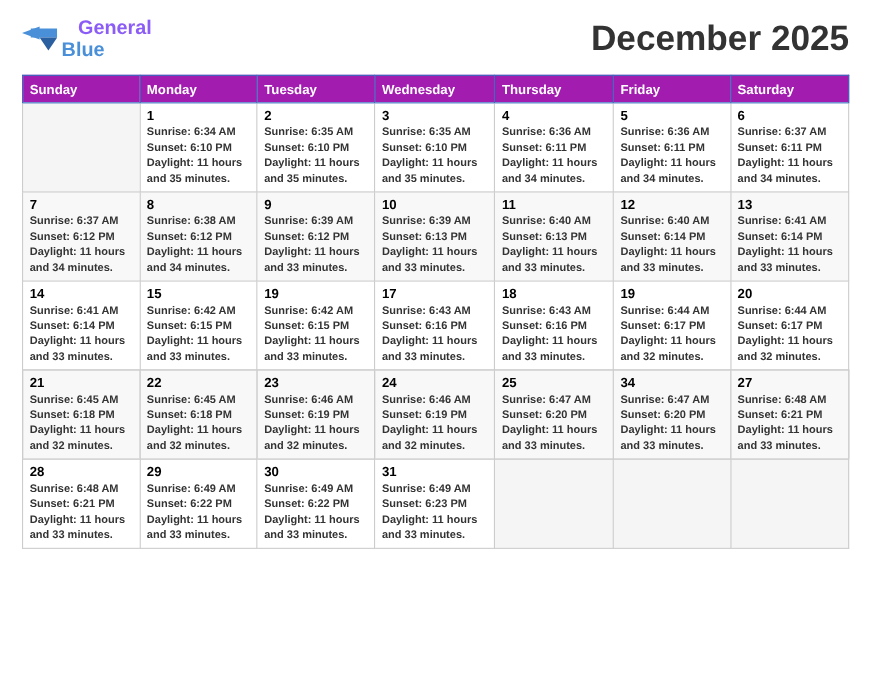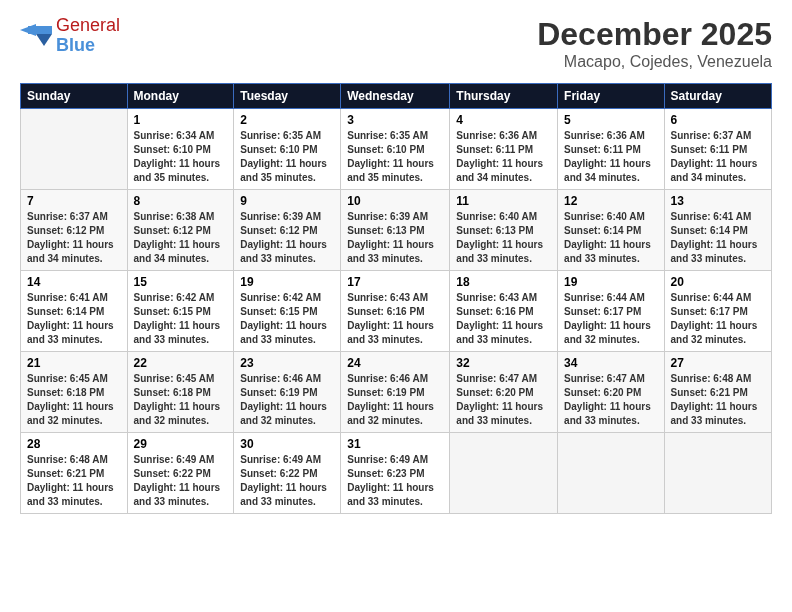--- a/index.html
+++ b/index.html
@@ -21,22 +21,23 @@
       align-items: flex-start;
       margin-bottom: 12px;
     }
     .logo {
       display: flex;
       align-items: center;
       gap: 4px;
     }
     .logo-text-general {
       font-size: 18px;
-      font-weight: normal;
-      color: #b91c1c;
+      font-weight: bold;
+      color: #8b5cf6;
+      margin-left: 15px;
     }
     .logo-text-blue {
       font-size: 18px;
       font-weight: bold;
       color: #4a90d9;
     }
     .title-block {
       text-align: right;
     }
     .month-title {
@@ -47,21 +48,21 @@
     .location-title {
       font-size: 16px;
       color: #555;
     }
     .calendar {
       width: 100%;
       border-collapse: collapse;
       font-size: 11px;
     }
     .calendar th {
-      background-color: #0f172a;
+      background-color: #a21caf;
       color: #fff;
       text-align: left;
       padding: 5px 6px;
       font-size: 12px;
       font-weight: bold;
       border: 1px solid #3a6bbf;
     }
     .calendar td {
       vertical-align: top;
       padding: 4px 6px;
@@ -105,21 +106,20 @@
         <div style="line-height:1.1">
           <span class="logo-text-general">General</span>
         </div>
         <div style="line-height:1.1">
           <span class="logo-text-blue">Blue</span>
         </div>
       </div>
     </div>
     <div class="title-block">
       <div class="month-title">December 2025</div>
-      <div class="location-title">Macapo, Cojedes, Venezuela</div>
     </div>
   </div>
 
   <table class="calendar">
     <thead>
       <tr>
 
       <th>Sunday</th>
           <th>Monday</th>
           <th>Tuesday</th>
@@ -300,21 +300,21 @@
 and 32 minutes.</div>
           </td>
           <td>
             <span class="day-num">24</span>
             <div class="day-info" style="white-space: pre-line;">Sunrise: 6:46 AM
 Sunset: 6:19 PM
 Daylight: 11 hours
 and 32 minutes.</div>
           </td>
           <td>
-            <span class="day-num">32</span>
+            <span class="day-num">25</span>
             <div class="day-info" style="white-space: pre-line;">Sunrise: 6:47 AM
 Sunset: 6:20 PM
 Daylight: 11 hours
 and 33 minutes.</div>
           </td>
           <td>
             <span class="day-num">34</span>
             <div class="day-info" style="white-space: pre-line;">Sunrise: 6:47 AM
 Sunset: 6:20 PM
 Daylight: 11 hours

